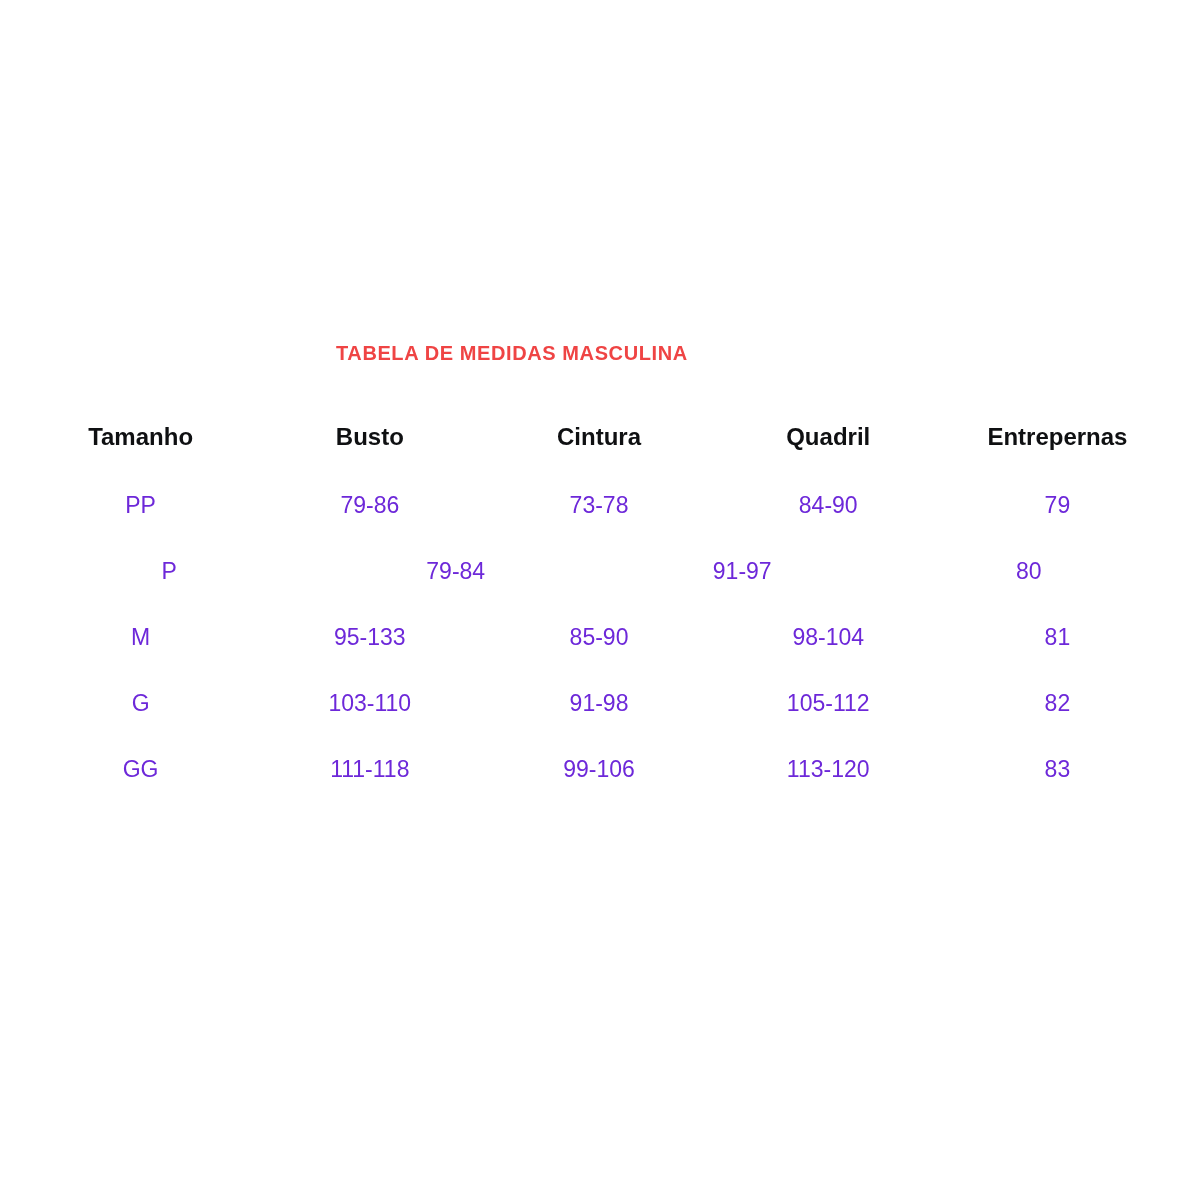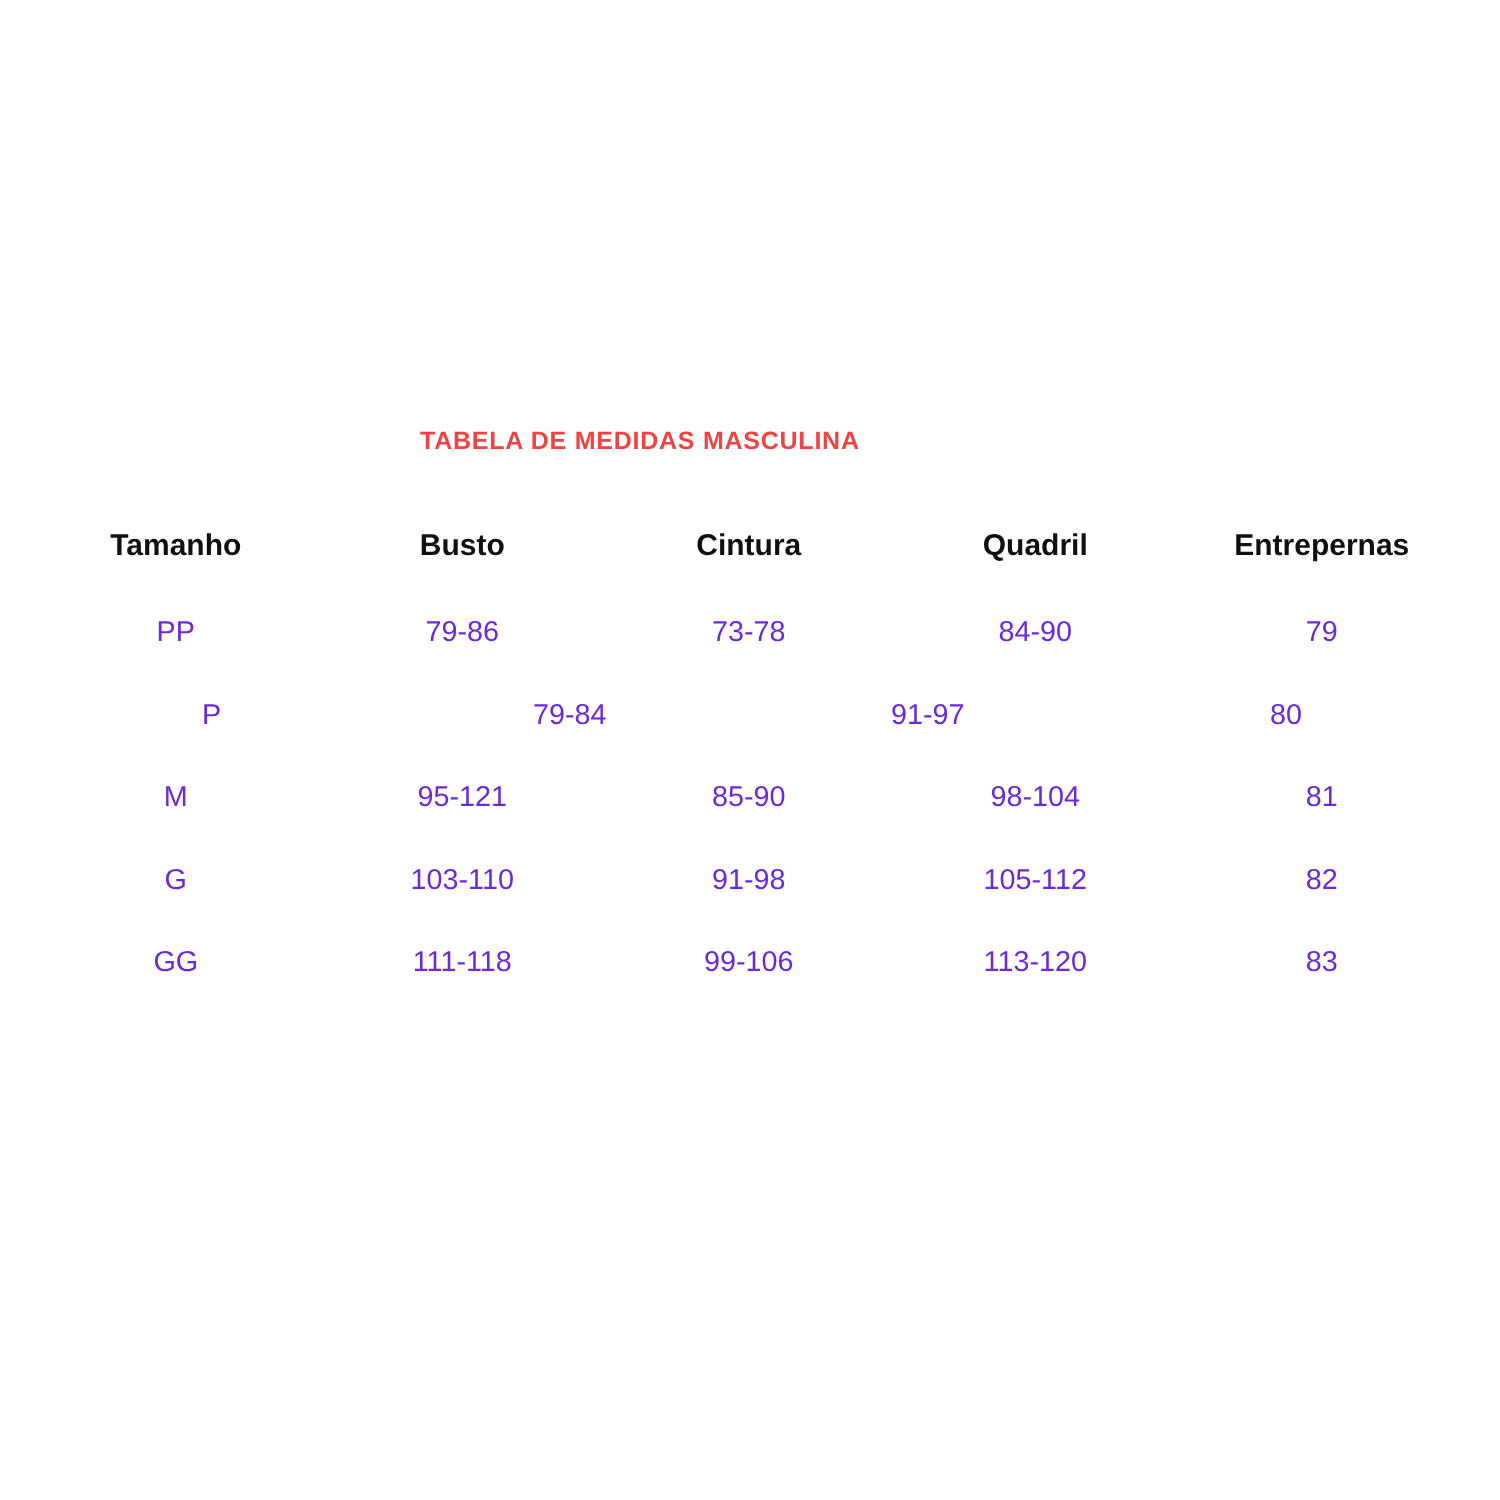--- a/index.html
+++ b/index.html
@@ -84,21 +84,21 @@
 
     <div class="row">
       <div class="cell">P</div>
       <div class="cell">79-84</div>
       <div class="cell">91-97</div>
       <div class="cell">80</div>
     </div>
 
     <div class="row">
       <div class="cell">M</div>
-      <div class="cell">95-121</div>
+      <div class="cell">95-133</div>
       <div class="cell">85-90</div>
       <div class="cell">98-104</div>
       <div class="cell">81</div>
     </div>
 
     <div class="row">
       <div class="cell">G</div>
       <div class="cell">103-110</div>
       <div class="cell">91-98</div>
       <div class="cell">105-112</div>

